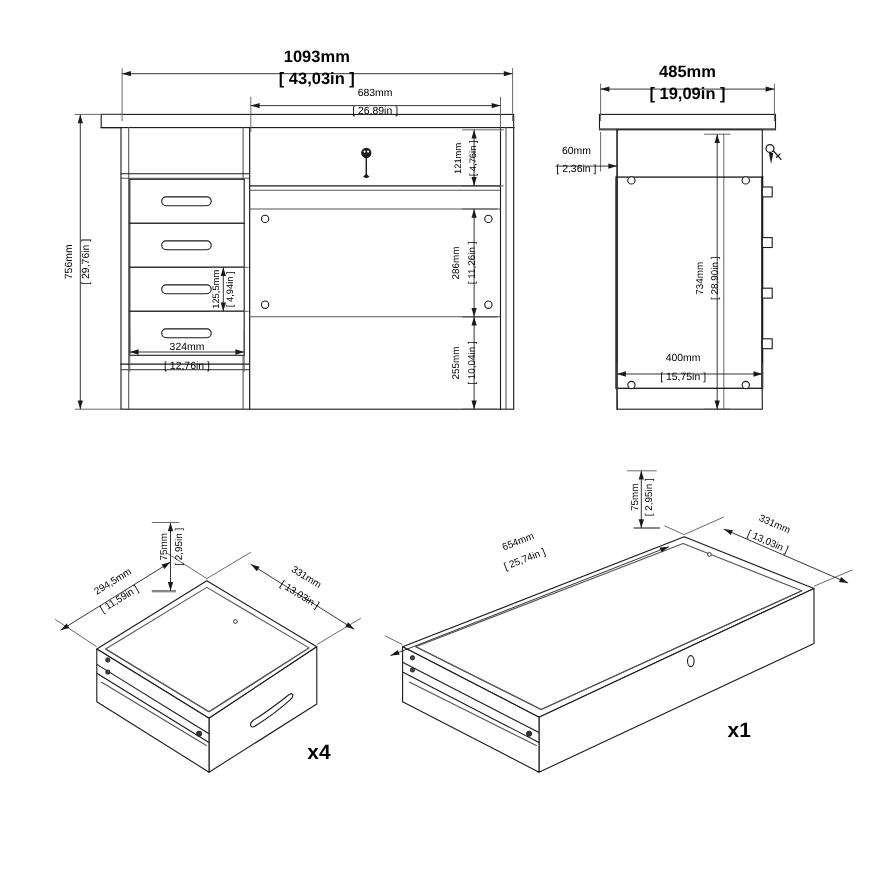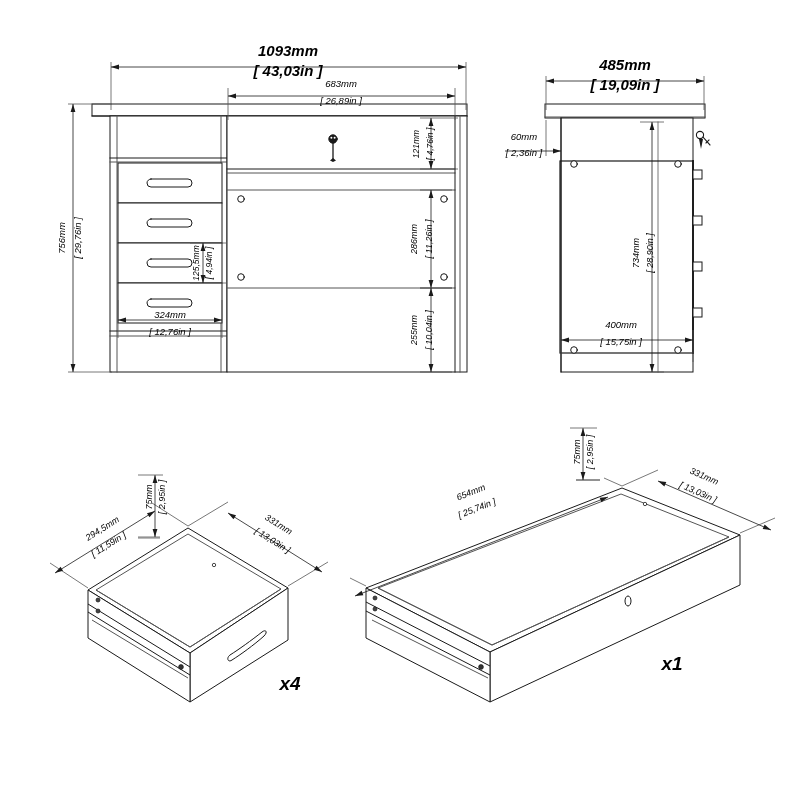--- a/index.html
+++ b/index.html
@@ -12,21 +12,20 @@
     height: 800px;
     font-family: "Liberation Sans", sans-serif;
     color: #000000;
     overflow: hidden;
   }
   #sheet {
     position: relative;
     width: 680px;
     height: 800px;
     background: #ffffff;
-    font-style: italic;
   }
   #sheet svg {
     display: block;
     width: 800px;
     height: 800px;
   }
   .dimtext {
     font-family: "Liberation Sans", sans-serif;
     fill: #000000;
   }

